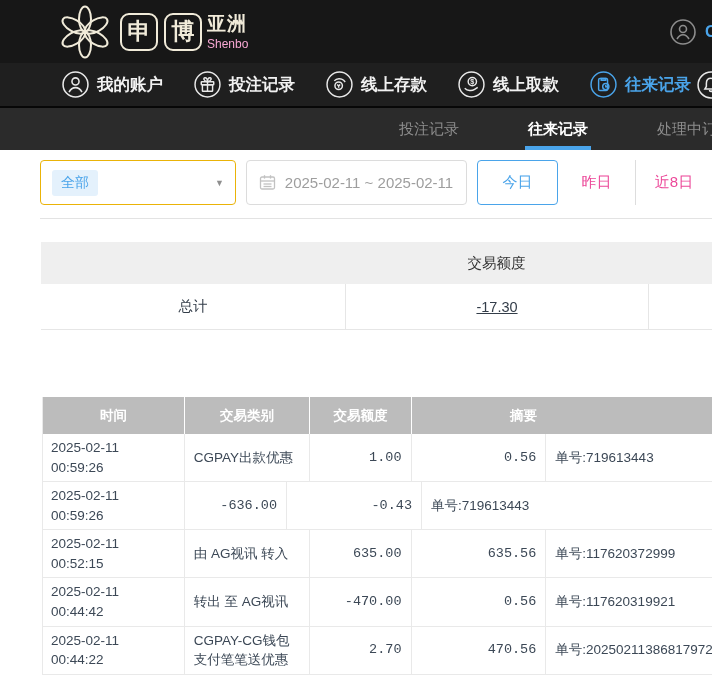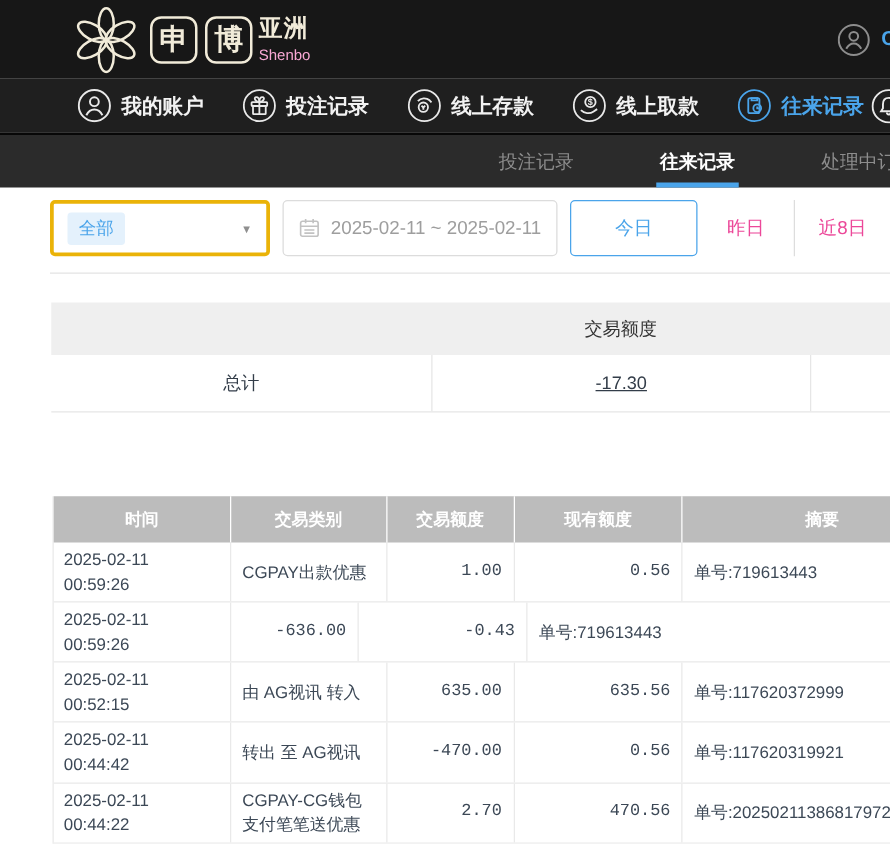--- a/index.html
+++ b/index.html
@@ -28,29 +28,29 @@
   .nav-bell{position:absolute;right:-13px;top:8px;width:28px;height:28px;color:#e9e9e9;cursor:pointer;}
 
   
   .subnav{height:42px;background:#2b2b2b;border-top:2px solid #070707;display:flex;align-items:stretch;padding-left:363px;gap:33px;}
   .tab{display:flex;align-items:center;color:#8d8d8d;font-size:15px;position:relative;cursor:pointer;white-space:nowrap;margin-left:36px;}
   .tab.active{color:#ffffff;font-weight:bold;}
   .tab.active::after{content:"";position:absolute;left:-3px;right:-3px;bottom:0;height:4px;background:#4aa4ea;}
 
   
   .filter-row{display:flex;margin:10px 0 0 40px;height:45px;gap:10px;}
-  .select{width:208px;border:3px solid #eab308;border-radius:4px;display:flex;align-items:center;padding:12px 11px;box-sizing:border-box;cursor:pointer;background:#fff;}
+  .select{width:208px;border:1px solid #eab308;border-radius:4px;display:flex;align-items:center;padding:12px 11px;box-sizing:border-box;cursor:pointer;background:#fff;}
   .chip{background:#e4f1fc;color:#4aa4ea;font-size:14px;padding:4px 9px;border-radius:3px;}
   .caret{margin-left:auto;color:#8f8f8f;font-size:9px;}
   .date-input{width:235px;border:1px solid #dcdcdc;border-radius:4px;display:flex;align-items:center;gap:9px;padding:0 12px;box-sizing:border-box;
     color:#9e9e9e;font-size:15px;cursor:pointer;background:#fff;white-space:nowrap;}
   .cal-svg{width:17px;height:17px;color:#c2c2c2;flex:none;}
   .quick-group{display:flex;align-items:stretch;}
   .quick{background:none;border:none;font-family:inherit;font-size:15px;color:#ec4899;width:77px;cursor:pointer;padding:0;}
-  .quick.active{width:102px;border:1px solid #4aa4ea;border-radius:4px;color:#4aa4ea;}
+  .quick.active{width:81px;border:1px solid #4aa4ea;border-radius:4px;color:#4aa4ea;}
   .quick.sep{border-left:1px solid #dddddd;}
 
   .hr-divider{height:1px;background:#e3e3e3;margin:13px 0 0 40px;}
 
   
   .summary-table{margin:23px 0 0 41px;width:920px;font-size:14.5px;}
   .summary-head{height:42px;background:#efefef;display:flex;align-items:center;color:#333;}
   .summary-row{height:45px;display:flex;align-items:center;border-bottom:1px solid #e6e6e6;color:#333d49;}
   .sc{box-sizing:border-box;height:100%;display:flex;align-items:center;justify-content:center;}
   .sc.c1{width:304px;}
@@ -205,21 +205,20 @@
         <div class="sc c2">-17.30</div>
         <div class="sc c3"></div>
       </div>
     </div>
 
     <div class="data-table">
       <div class="t-head">
         <div class="th w1">时间</div>
         <div class="th w2">交易类别</div>
         <div class="th w3">交易额度</div>
-        <div class="th w4">现有额度</div>
         <div class="th w5">摘要</div>
       </div>
 
       <div class="t-row">
         <div class="td w1 time">2025-02-11 00:59:26</div>
         <div class="td w2">CGPAY出款优惠</div>
         <div class="td w3 num">1.00</div>
         <div class="td w4 num">0.56</div>
         <div class="td w5">单号:719613443</div>
       </div>

